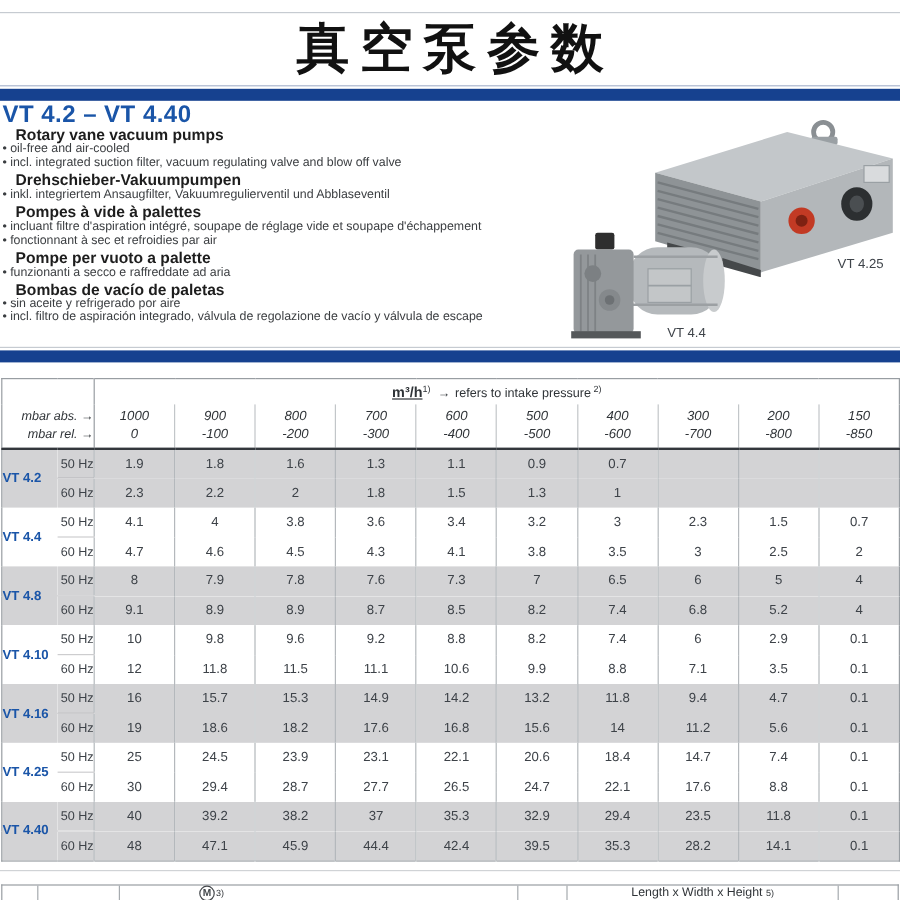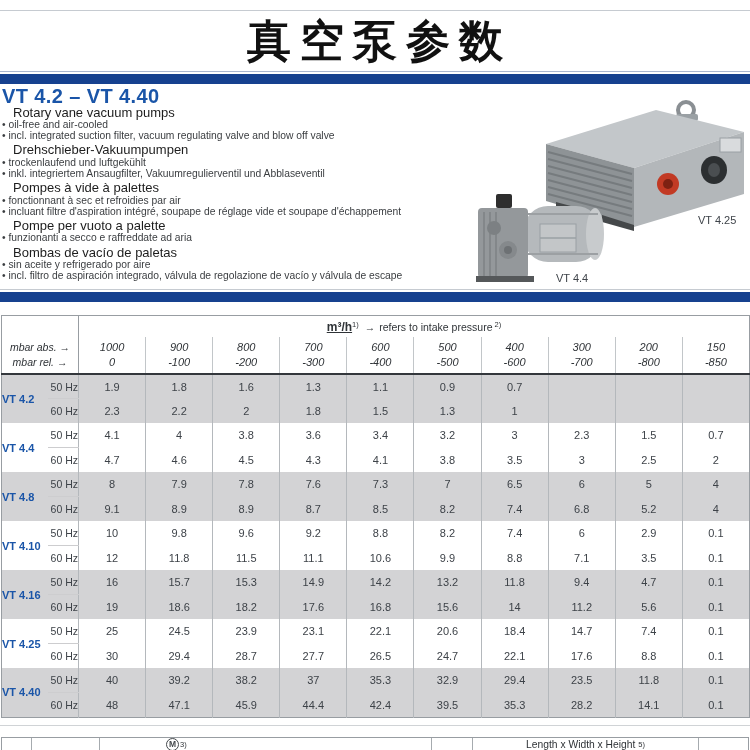--- a/index.html
+++ b/index.html
@@ -16,37 +16,37 @@
     font-family:"DejaVu Serif",serif;font-weight:bold;font-size:44px;line-height:50px;
     color:#111;letter-spacing:9px;text-indent:9px;
   }
 
   
   .model-range{
     position:absolute;top:85px;left:2px;
     font-size:20px;font-weight:bold;color:#1a55a8;letter-spacing:.4px;
   }
   .descriptions{position:absolute;top:104px;left:2px;width:475px;}
-  .desc-h{font-size:13px;font-weight:normal;color:#1d1d1d;line-height:14.5px;margin-top:1.5px;padding-left:11px;}
+  .desc-h{font-size:13px;font-weight:bold;color:#1d1d1d;line-height:14.5px;margin-top:1.5px;padding-left:11px;}
   .desc-b{font-size:10.3px;color:#3a3d40;line-height:10.9px;}
 
   
   .photo{position:absolute;}
   .photo-label{position:absolute;font-size:11px;color:#3f444a;}
 
   
   .table-wrap{position:absolute;top:315px;left:1px;width:748px;}
   table.flow{border-collapse:collapse;table-layout:fixed;width:748px;}
   table.flow{border:1px solid #989da2;}
   table.flow td{padding:0;vertical-align:middle;overflow:hidden;white-space:nowrap;}
   td.h-unit{border-left:1px solid #989da2;height:21px;text-align:center;font-size:10.5px;color:#2f3337;}
   td.h-unit b{font-size:12px;text-decoration:underline;}
   td.h-unit .arr{margin:0 4px 0 6px;}
   sup{font-size:7.5px;vertical-align:super;line-height:0;}
-  td.h-lbl{height:36px;text-align:center;padding-right:5px;border-bottom:2px solid #33373c;}
+  td.h-lbl{height:36px;text-align:right;padding-right:5px;border-bottom:2px solid #33373c;}
   td.h-lbl div{font-style:italic;font-size:10.5px;line-height:15px;color:#2f3337;}
   td.h-num{border-left:1px solid #c2c6c9;border-bottom:2px solid #33373c;text-align:center;}
   td.h-num.first{border-left:1px solid #989da2;}
   td.h-num div{font-style:italic;font-size:11px;line-height:15px;color:#2f3337;}
   tbody tr{height:24.5px;}
   tr.band td{background:#d3d3d5;}
   tr.plain td{background:#ffffff;}
   td.model{padding-left:4px;font-weight:bold;font-size:11px;color:#1a55a8;text-align:left;}
   td.hz{text-align:right;padding-right:5px;font-size:10.5px;color:#3d4248;}
   td.hz.top{border-bottom:1px solid rgba(90,90,95,.30);}
@@ -76,25 +76,24 @@
 <div class="page-title">真空泵参数</div>
 <div class="hairline" style="top:71px;background:#aab6cf"></div>
 <div class="navbar" style="top:74px"></div>
 
 <div class="model-range">VT 4.2 – VT 4.40</div>
 <div class="descriptions">
     <div class="desc-h">Rotary vane vacuum pumps</div>
     <div class="desc-b">• oil-free and air-cooled</div>
     <div class="desc-b">• incl. integrated suction filter, vacuum regulating valve and blow off valve</div>
     <div class="desc-h">Drehschieber-Vakuumpumpen</div>
-    <div class="desc-b">• trockenlaufend und luftgekühlt</div>
     <div class="desc-b">• inkl. integriertem Ansaugfilter, Vakuumregulierventil und Abblaseventil</div>
     <div class="desc-h">Pompes à vide à palettes</div>
+    <div class="desc-b">• incluant filtre d'aspiration intégré, soupape de réglage vide et soupape d'échappement</div>
     <div class="desc-b">• fonctionnant à sec et refroidies par air</div>
-    <div class="desc-b">• incluant filtre d'aspiration intégré, soupape de réglage vide et soupape d'échappement</div>
     <div class="desc-h">Pompe per vuoto a palette</div>
     <div class="desc-b">• funzionanti a secco e raffreddate ad aria</div>
     <div class="desc-h">Bombas de vacío de paletas</div>
     <div class="desc-b">• sin aceite y refrigerado por aire</div>
     <div class="desc-b">• incl. filtro de aspiración integrado, válvula de regolazione de vacío y válvula de escape</div>
   </div>
 
 <div class="photo" style="left:538px;top:96px;width:212px;height:135px">
   <svg width="212" height="135" viewBox="0 0 212 135">
     <circle cx="148" cy="14" r="8" fill="none" stroke="#8a8f93" stroke-width="4"></circle>

